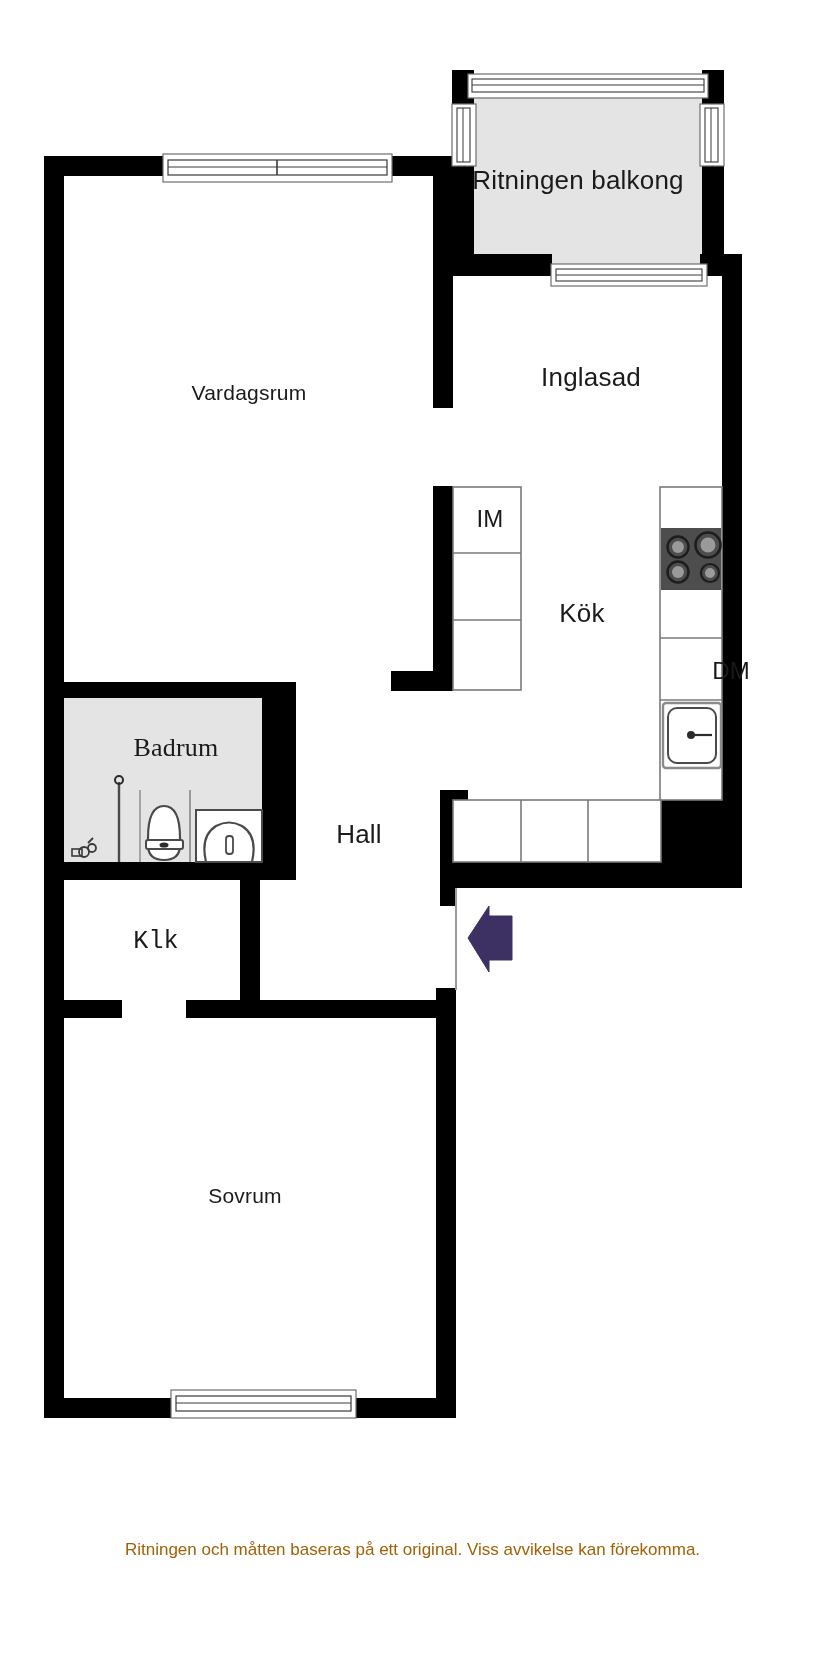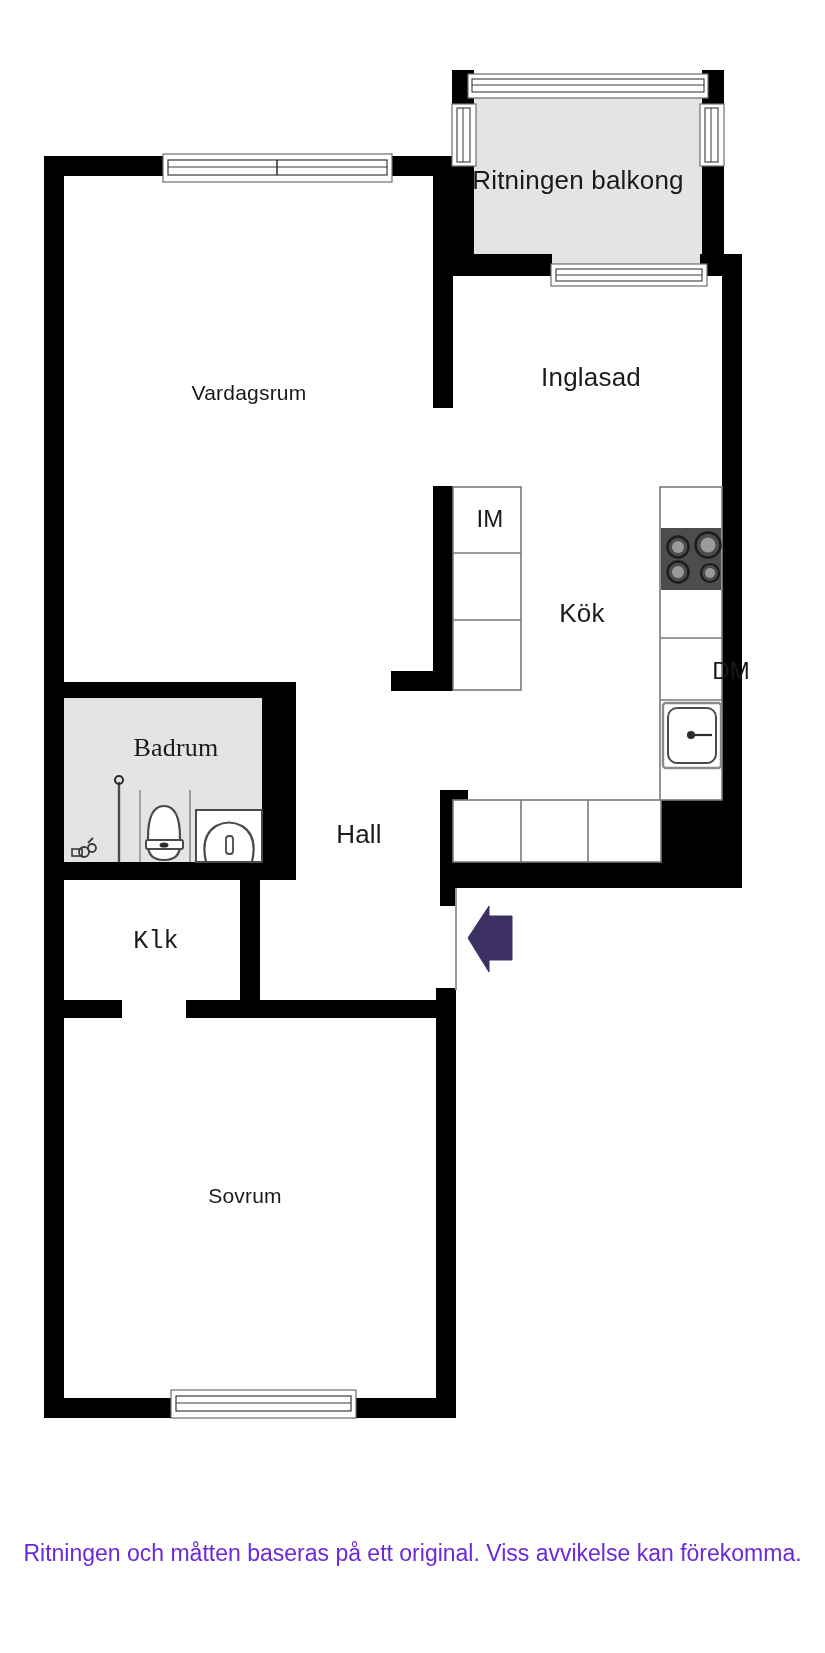--- a/index.html
+++ b/index.html
@@ -31,22 +31,22 @@
   .lbl-xl { font-size: 21px; }
   .lbl-lg { font-size: 26px; }
   .lbl-md { font-size: 25px; font-family: Liberation Mono, monospace; }
   .lbl-sm { font-size: 24px; }
   #caption {
     position: absolute;
     left: 0;
     top: 1540px;
     width: 825px;
     text-align: center;
-    font-size: 23px;
-    color: #6d28d9;
+    font-size: 17px;
+    color: #a16207;
     font-family: "Liberation Sans", sans-serif;
   }
 </style>
 </head>
 <body>
 
 <div id="page">
 
   <svg id="plan" viewBox="0 0 825 1510">
 

